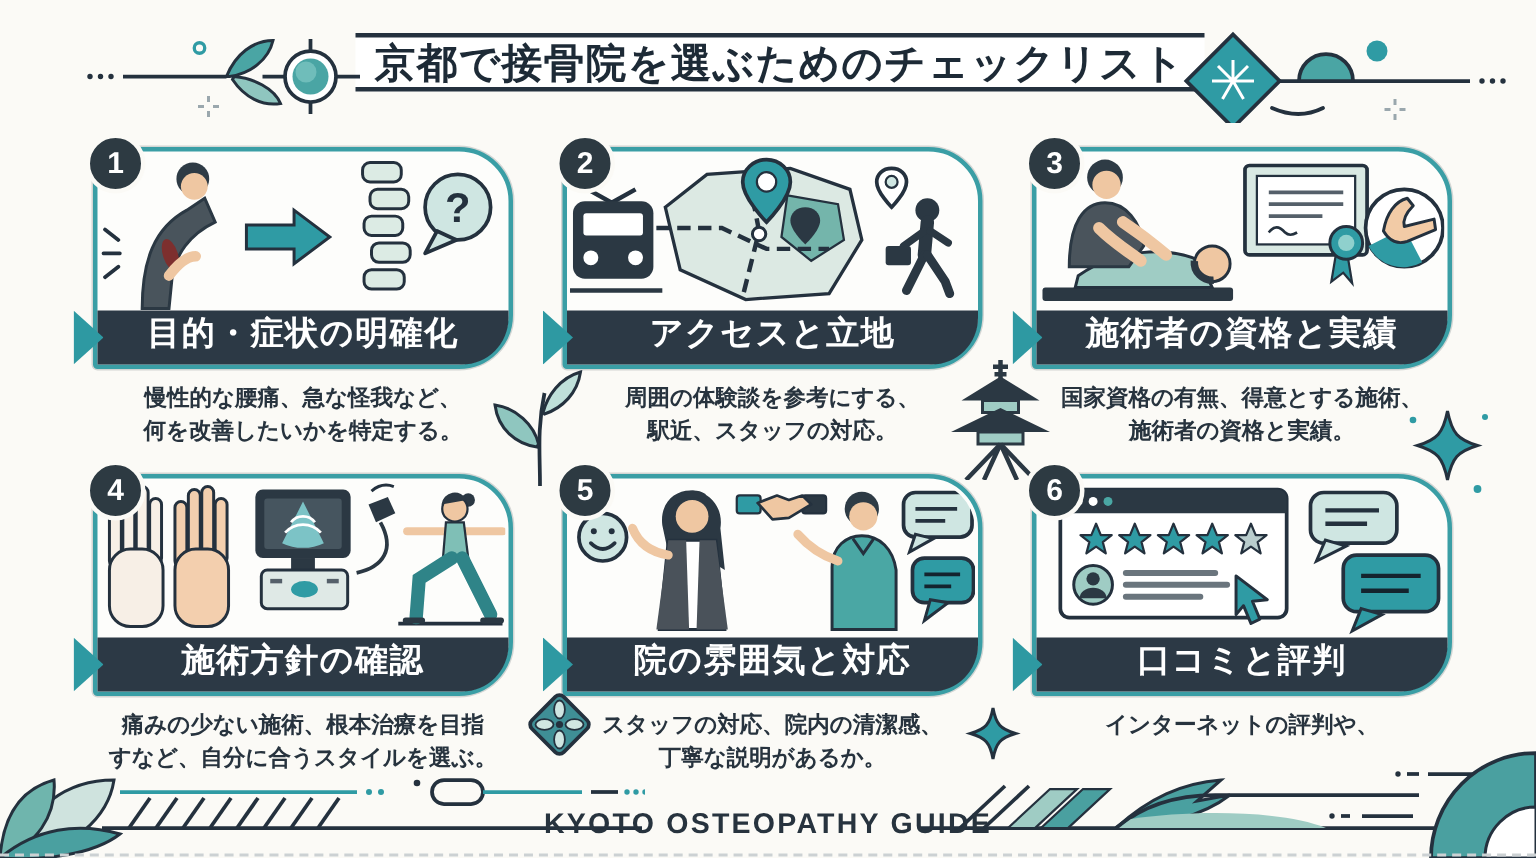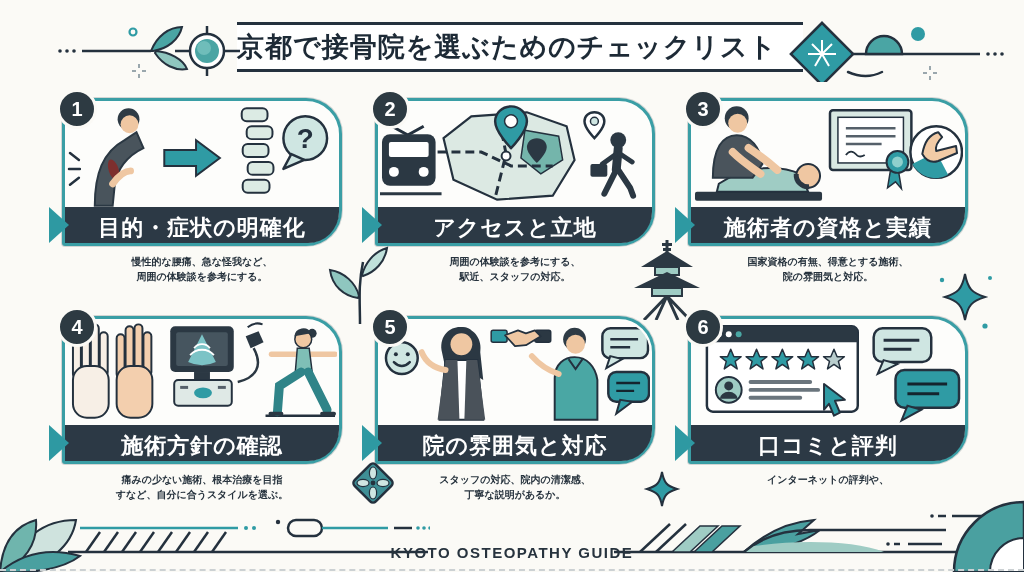--- a/index.html
+++ b/index.html
@@ -5,24 +5,24 @@
   * { margin:0; padding:0; box-sizing:border-box; }
   html,body { width:1024px; height:572px; }
   body {
     position:relative; overflow:hidden;
     background:#fbfaf6;
     font-family:"Liberation Sans","DejaVu Sans",sans-serif;
     color:#26323e;
   }
   
   .title-banner {
-    position:absolute; left:237px; top:22px; width:566px; height:50px;
+    position:absolute; left:237px; top:22px; width:566px; height:39px;
     background:#ffffff;
     border-top:3px solid #24313e; border-bottom:3px solid #24313e;
-    display:flex; align-items:center; 
+    display:flex; align-items:center; justify-content:center;
   }
   .title-text { font-size:27px; font-weight:bold; color:#1d2a36; letter-spacing:1px; white-space:nowrap; }
   .deco { position:absolute; }
   
   .cell { position:absolute; width:292px; }
   .card {
     position:relative; margin-left:6px; width:280px; height:148px;
     background:#fdfdfb;
     border:3px solid #3a9ea5;
     border-radius:3px 36px 36px 3px;
@@ -30,43 +30,43 @@
   }
   .card-illustration {
     position:absolute; left:2px; top:2px; right:2px; height:106px;
     display:flex; align-items:center; justify-content:center; overflow:hidden;
     border-radius:0 32px 0 0;
   }
   .card-banner {
     position:absolute; left:0; right:0; bottom:0; height:36px;
     background:#2c3945;
     border-radius:0 0 31px 0;
-    display:flex; align-items:flex-end; justify-content:center;
+    display:flex; align-items:flex-start; justify-content:center;
   }
   .ribbon-chevron {
     position:absolute; left:-16px; top:0; width:20px; height:36px;
     background:#2e99a2;
     clip-path:polygon(0 0,100% 50%,0 100%);
   }
   .banner-text { font-size:22px; font-weight:bold; color:#ffffff; letter-spacing:1px; white-space:nowrap; }
   .badge {
     position:absolute; left:-8px; top:-12px; width:40px; height:40px;
     background:#2d3a42; color:#fff; border:3px solid #fbfaf6; border-radius:50%;
     display:flex; align-items:center; justify-content:center;
     font-size:20px; font-weight:bold; z-index:4;
   }
   .desc {
     margin-top:9px; text-align:center;
-    font-size:10px; font-weight:bold; color:#27333e; line-height:1.45;
+    font-size:15px; font-weight:bold; color:#27333e; line-height:1.45;
     white-space:nowrap;
   }
   
   .footer-label {
     position:absolute; left:0; width:1024px; bottom:11px; text-align:center;
-    font-size:15px; font-weight:bold; letter-spacing:1.5px; color:#27333e;
+    font-size:19px; font-weight:bold; letter-spacing:1.5px; color:#27333e;
   }
   .bottom-dashed {
     position:absolute; left:0; right:0; bottom:1px;
     border-top:2px dashed #ccd1d3;
   }
 </style>
 </head>
 <body>
 
 <div class="title-banner">
@@ -142,21 +142,21 @@
         </g>
       </svg>
     </div>
     <div class="card-banner">
       <span class="ribbon-chevron"></span>
       <span class="banner-text">目的・症状の明確化</span>
     </div>
   </div>
   <div class="desc">
     <div>慢性的な腰痛、急な怪我など、</div>
-    <div>周囲の体験談を参考にする。</div>
+    <div>何を改善したいかを特定する。</div>
   </div>
 </div>
 
 <div class="cell" style="left:369px;top:98px">
   <div class="card">
     <div class="badge">2</div>
     <div class="card-illustration">
       <svg width="272" height="104" viewBox="0 0 272 104">
         <g>
           <path d="M64,34 L92,12 L148,8 L188,22 L196,56 L174,92 L118,96 L74,76 Z" fill="#dce9e3" stroke="#24313e" stroke-width="2.2"></path>
@@ -238,21 +238,21 @@
         </g>
       </svg>
     </div>
     <div class="card-banner">
       <span class="ribbon-chevron"></span>
       <span class="banner-text">施術者の資格と実績</span>
     </div>
   </div>
   <div class="desc">
     <div>国家資格の有無、得意とする施術、</div>
-    <div>院の雰囲気と対応。</div>
+    <div>施術者の資格と実績。</div>
   </div>
 </div>
 
 <div class="cell" style="left:56px;top:316px">
   <div class="card">
     <div class="badge">4</div>
     <div class="card-illustration">
       <svg width="272" height="104" viewBox="0 0 272 104">
         <g stroke="#24313e" stroke-width="2">
           <g fill="#f7efe6">

